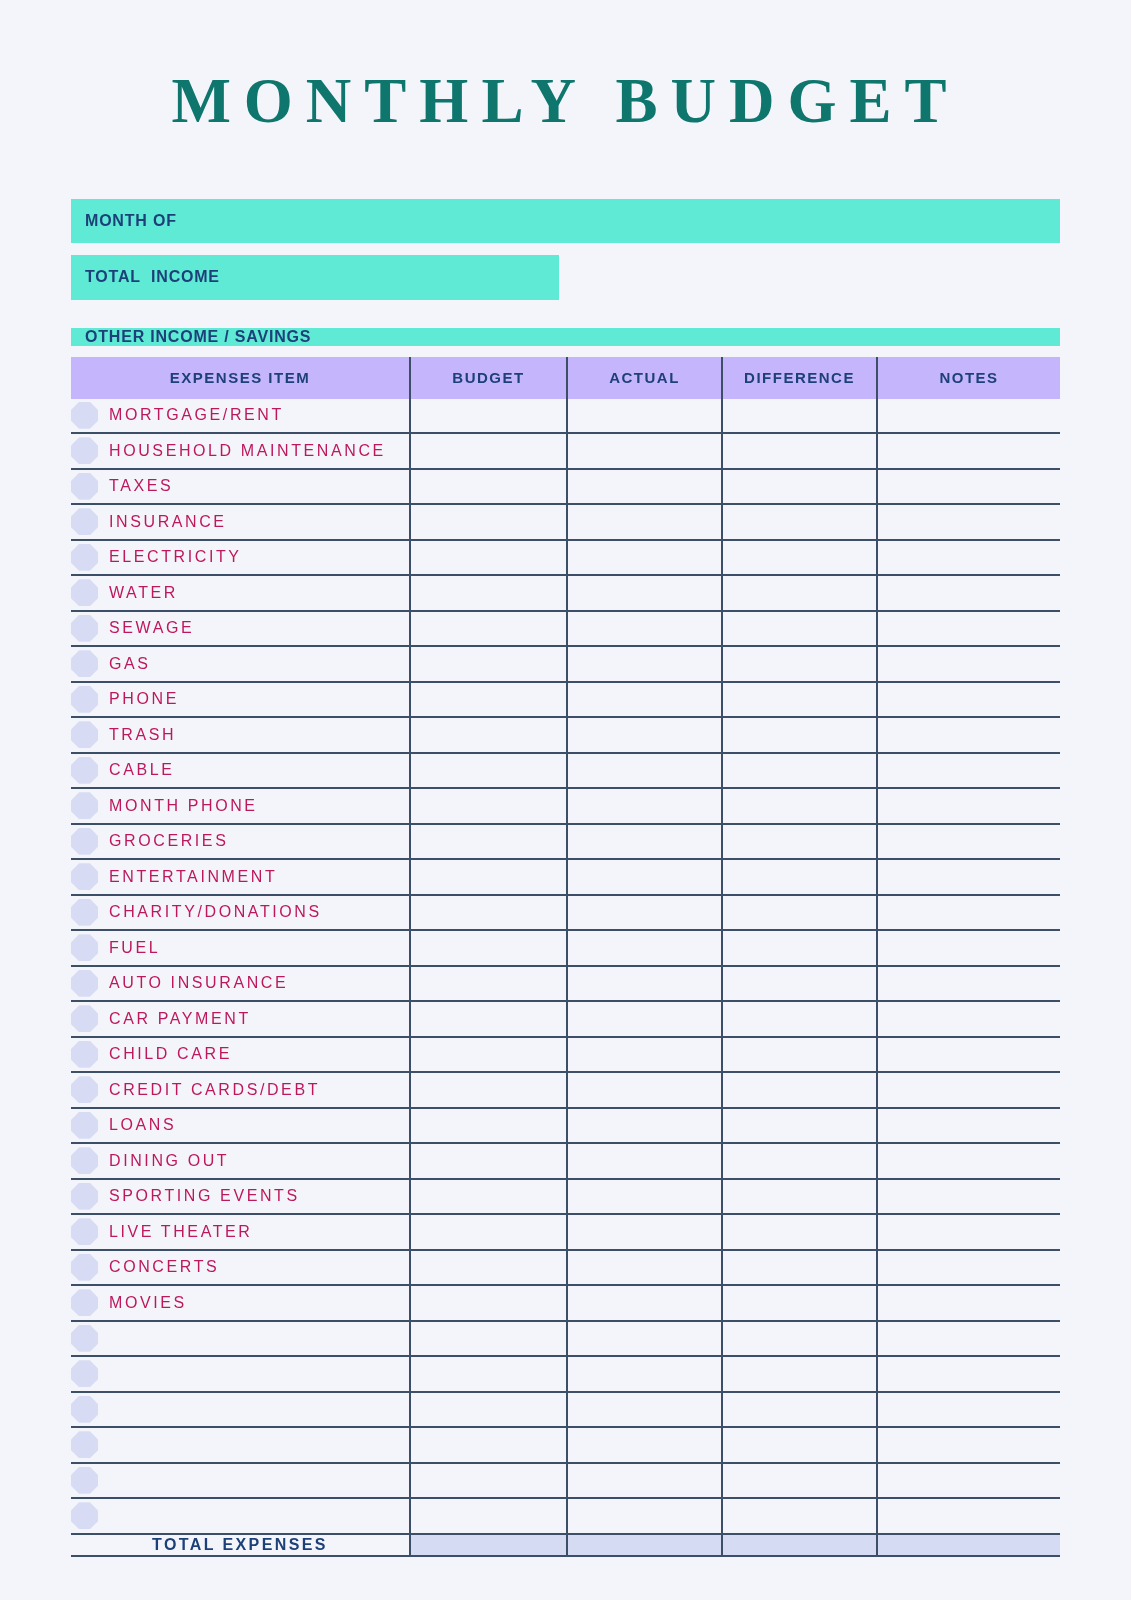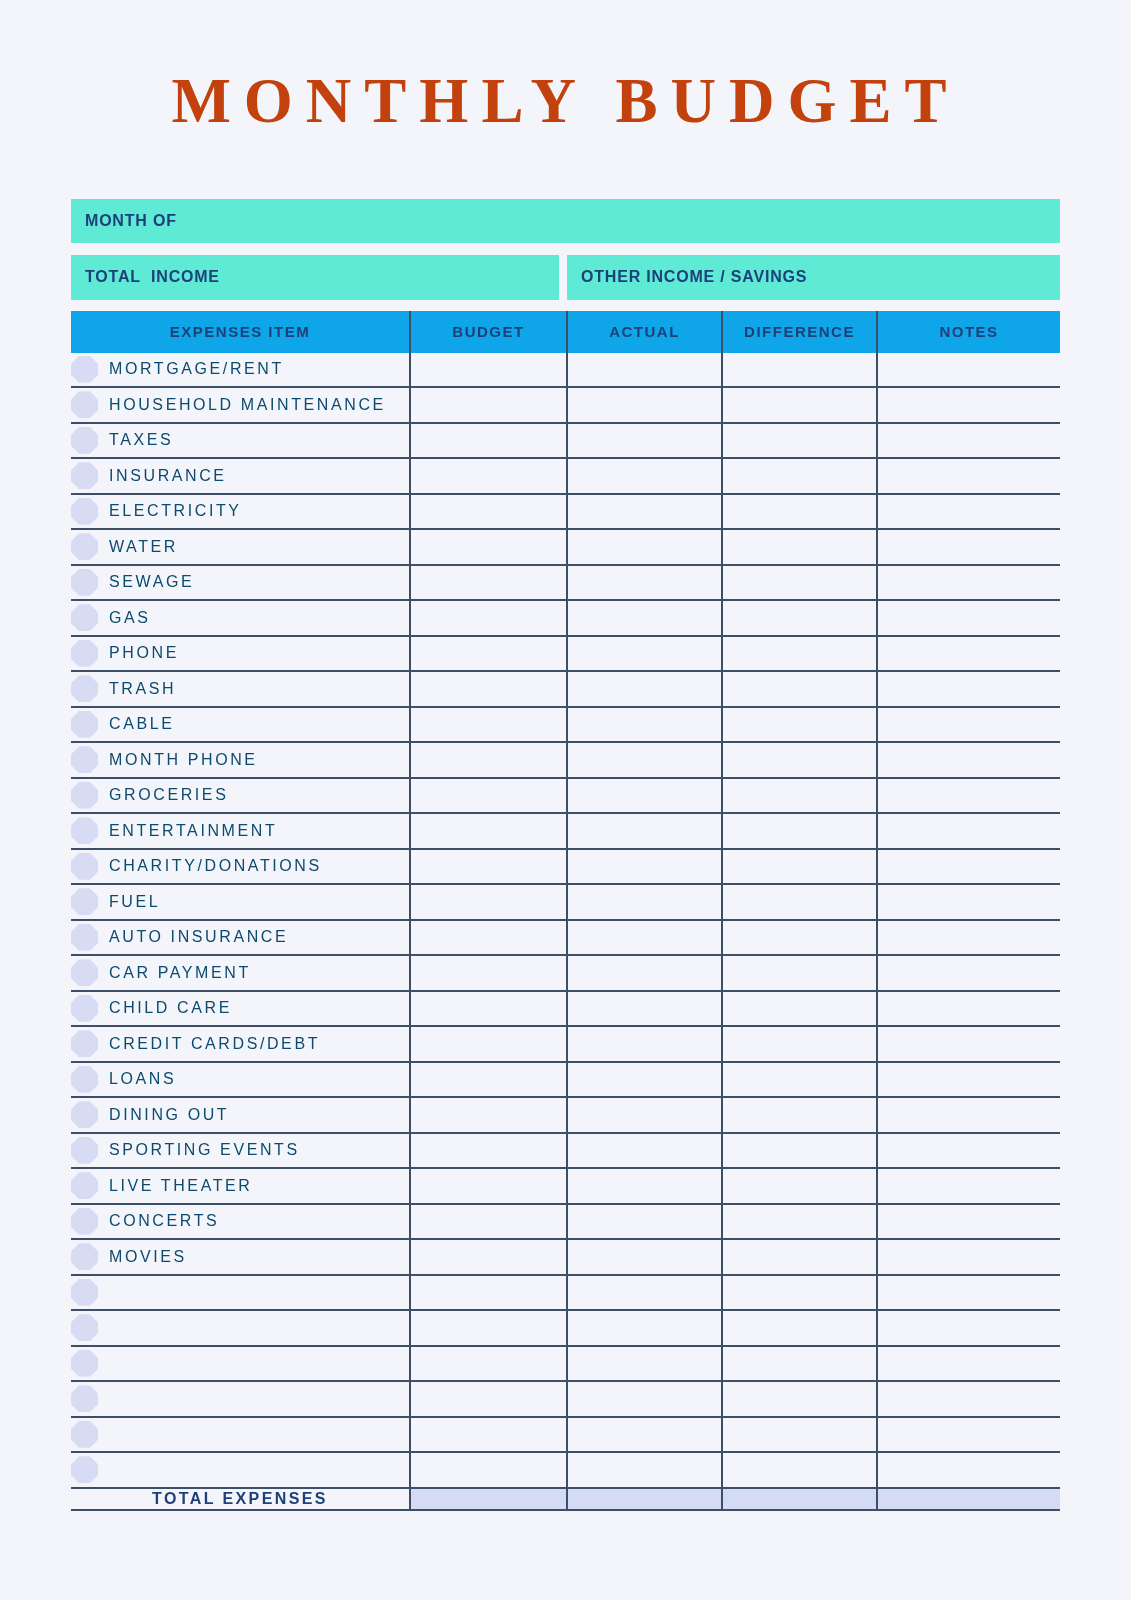--- a/index.html
+++ b/index.html
@@ -17,21 +17,21 @@
   }
   
   h1.page-title {
     margin: 0;
     text-align: center;
     font-family: "Liberation Serif", "DejaVu Serif", serif;
     font-weight: bold;
     font-size: 63px;
     line-height: 1.12;
     letter-spacing: 13px;
-    color: #c2410c;
+    color: #0f766e;
   }
   
   .band {
     background: #5eead4;
     height: 44px;
     display: flex;
     align-items: center;
     padding-left: 14px;
     box-sizing: border-box;
   }
@@ -40,39 +40,40 @@
     font-weight: bold;
     font-size: 16px;
     letter-spacing: 0.8px;
     white-space: pre;
   }
   .band-fill { flex: 1; height: 100%; }
   .month-band { margin-top: 62px; }
   .income-row {
     margin-top: 12px;
     display: flex;
-    gap: 8px;
+    gap: 28px;
+    flex-direction: column;
   }
   .income-row .band { height: 45px; }
   .band.total-income { width: 488px; }
   .band.other-income { flex: 1; }
   
   .budget-table { margin-top: 11px; }
   .t-row {
     display: grid;
     grid-template-columns: 338px 157px 155px 155px 184px;
     box-sizing: border-box;
   }
   .t-cell {
     box-sizing: border-box;
     min-width: 0;
   }
   .t-cell.v-line { border-left: 2px solid #3c4f66; }
   
-  .t-head { height: 42px; background: #0ea5e9; }
+  .t-head { height: 42px; background: #c4b5fd; }
   .t-head .t-cell {
     display: flex;
     align-items: center;
     justify-content: center;
     color: #1e4079;
     font-weight: bold;
     font-size: 15px;
     letter-spacing: 1.5px;
   }
   
@@ -86,21 +87,21 @@
   }
   .bullet {
     width: 27px;
     height: 27px;
     flex: 0 0 27px;
     background: #d7dcf4;
     clip-path: polygon(30% 0%, 70% 0%, 100% 30%, 100% 70%, 70% 100%, 30% 100%, 0% 70%, 0% 30%);
   }
   .item-label {
     margin-left: 11px;
-    color: #0c4a6e;
+    color: #be185d;
     font-size: 16px;
     letter-spacing: 2.6px;
     white-space: nowrap;
   }
   
   .t-row.total-row {
     height: 22px;
     border-bottom: 2px solid #3c4f66;
   }
   .total-label-cell {

